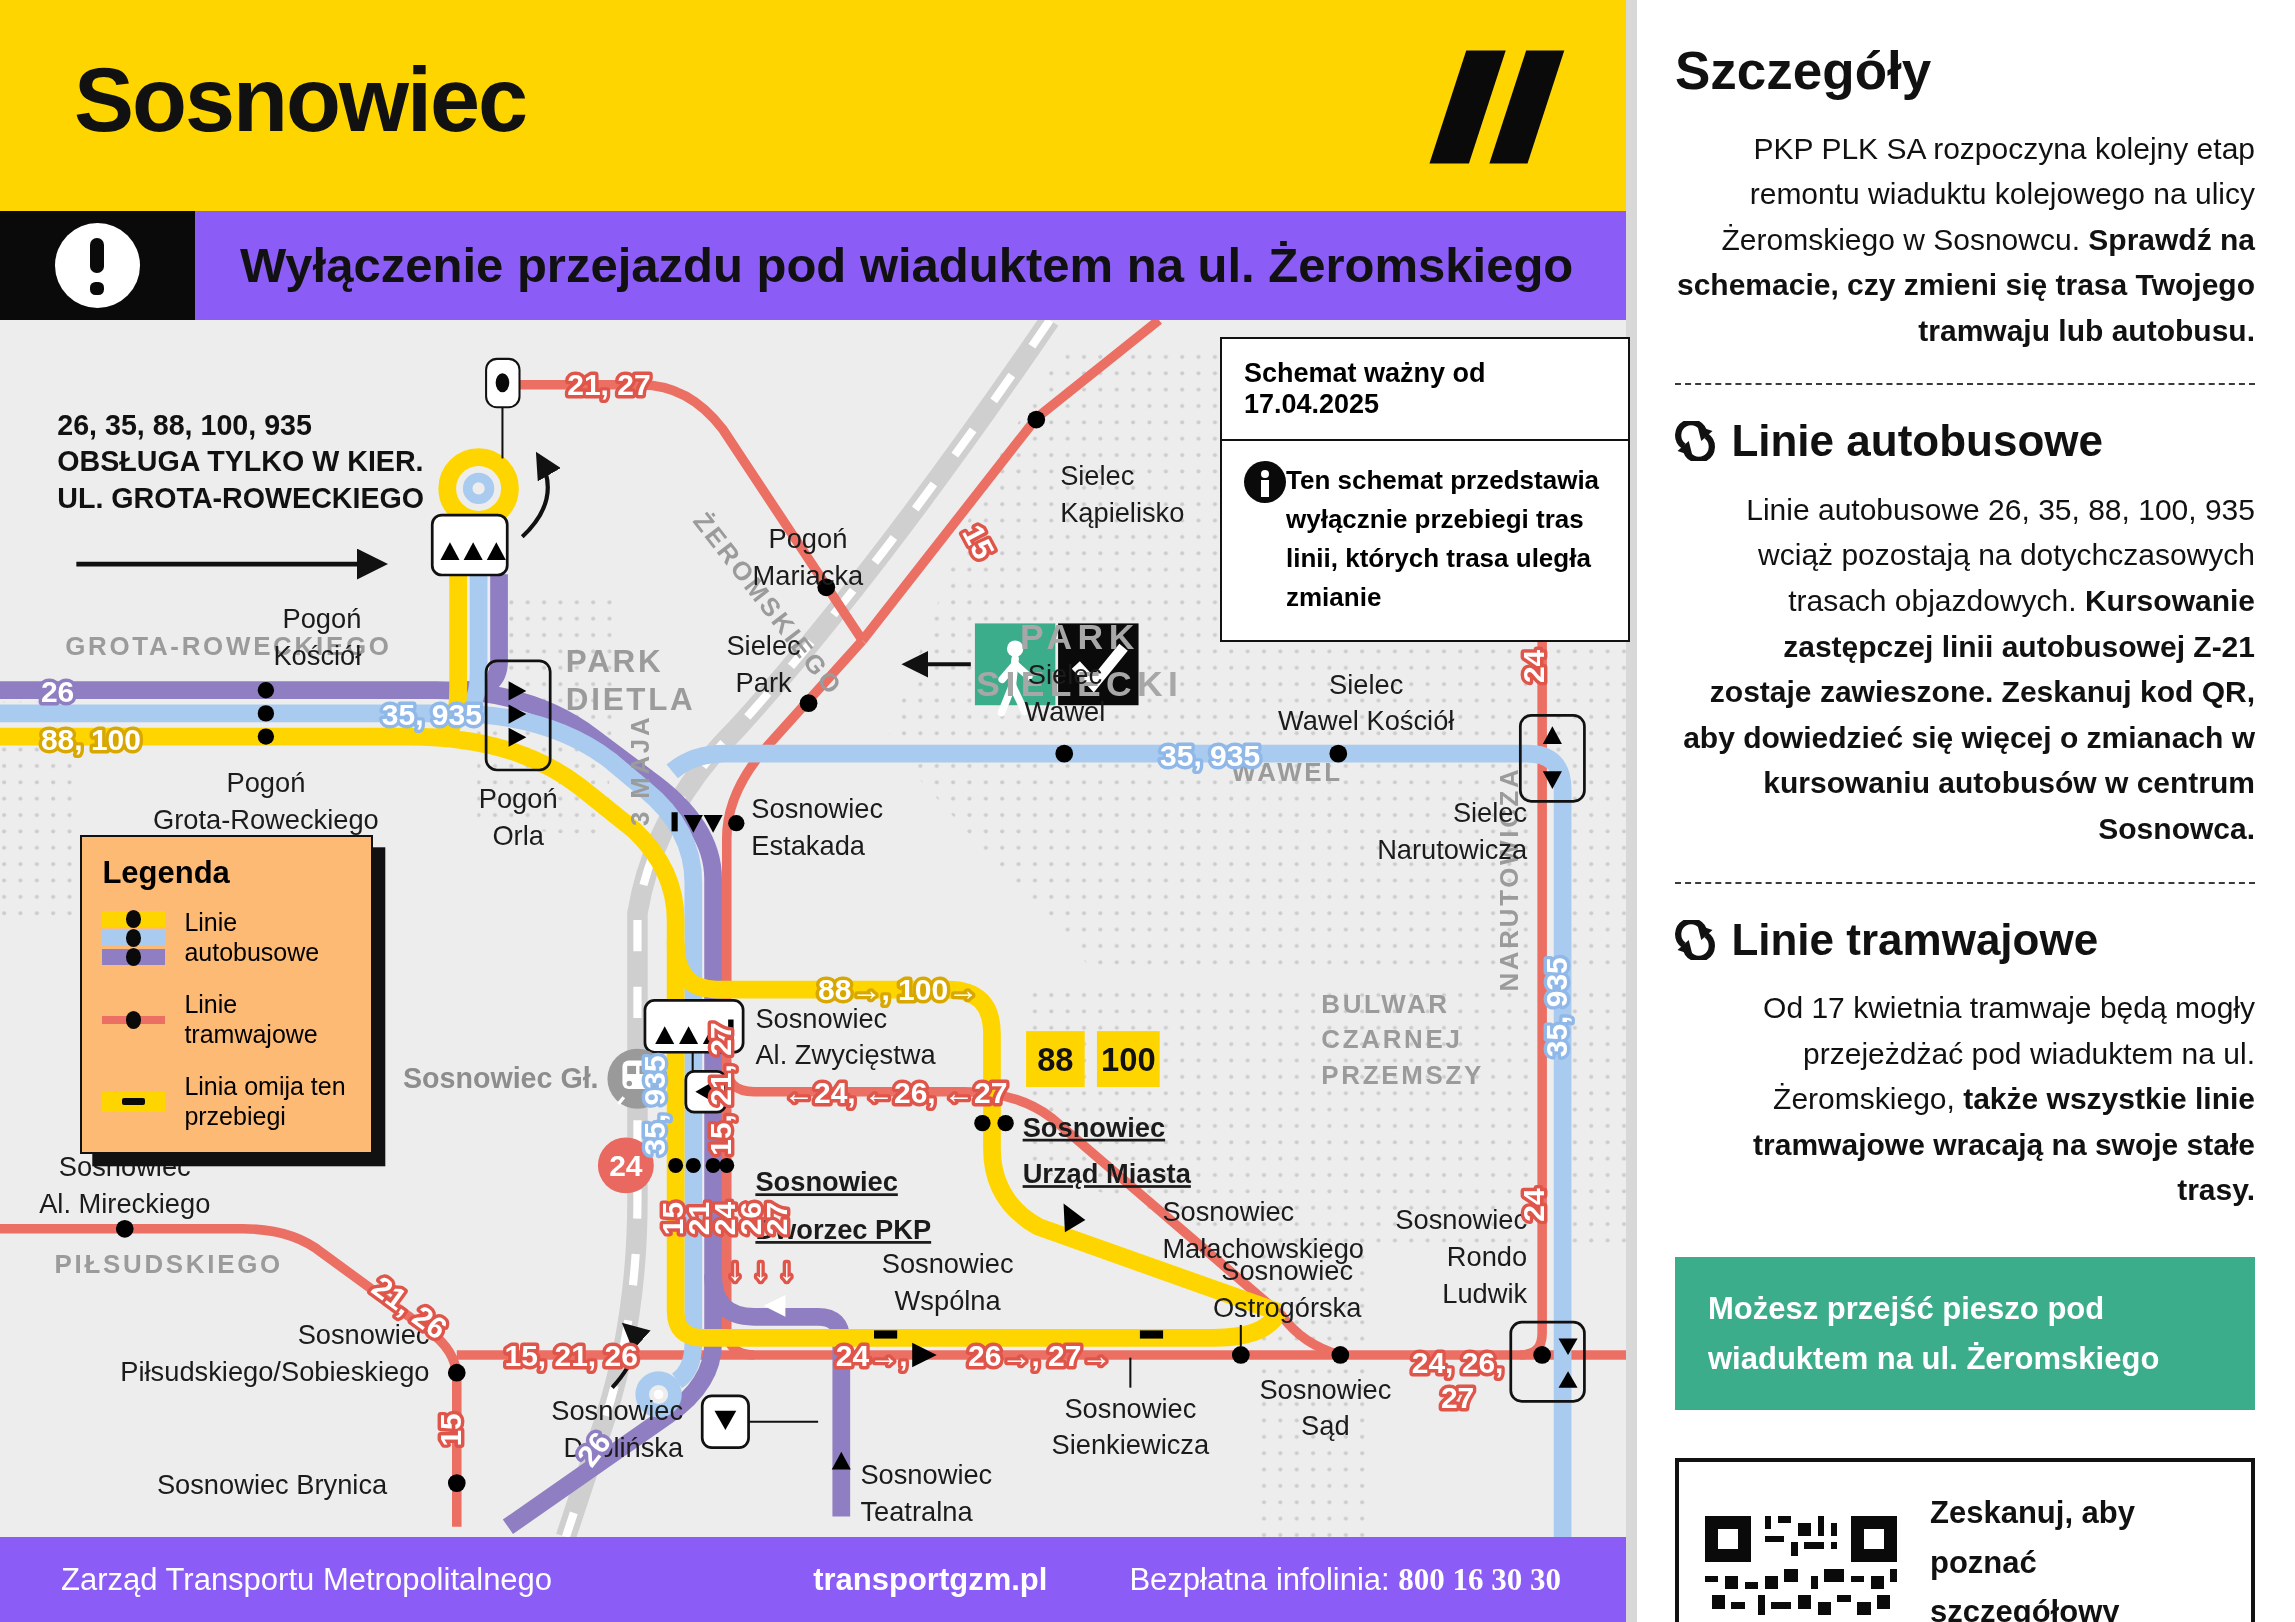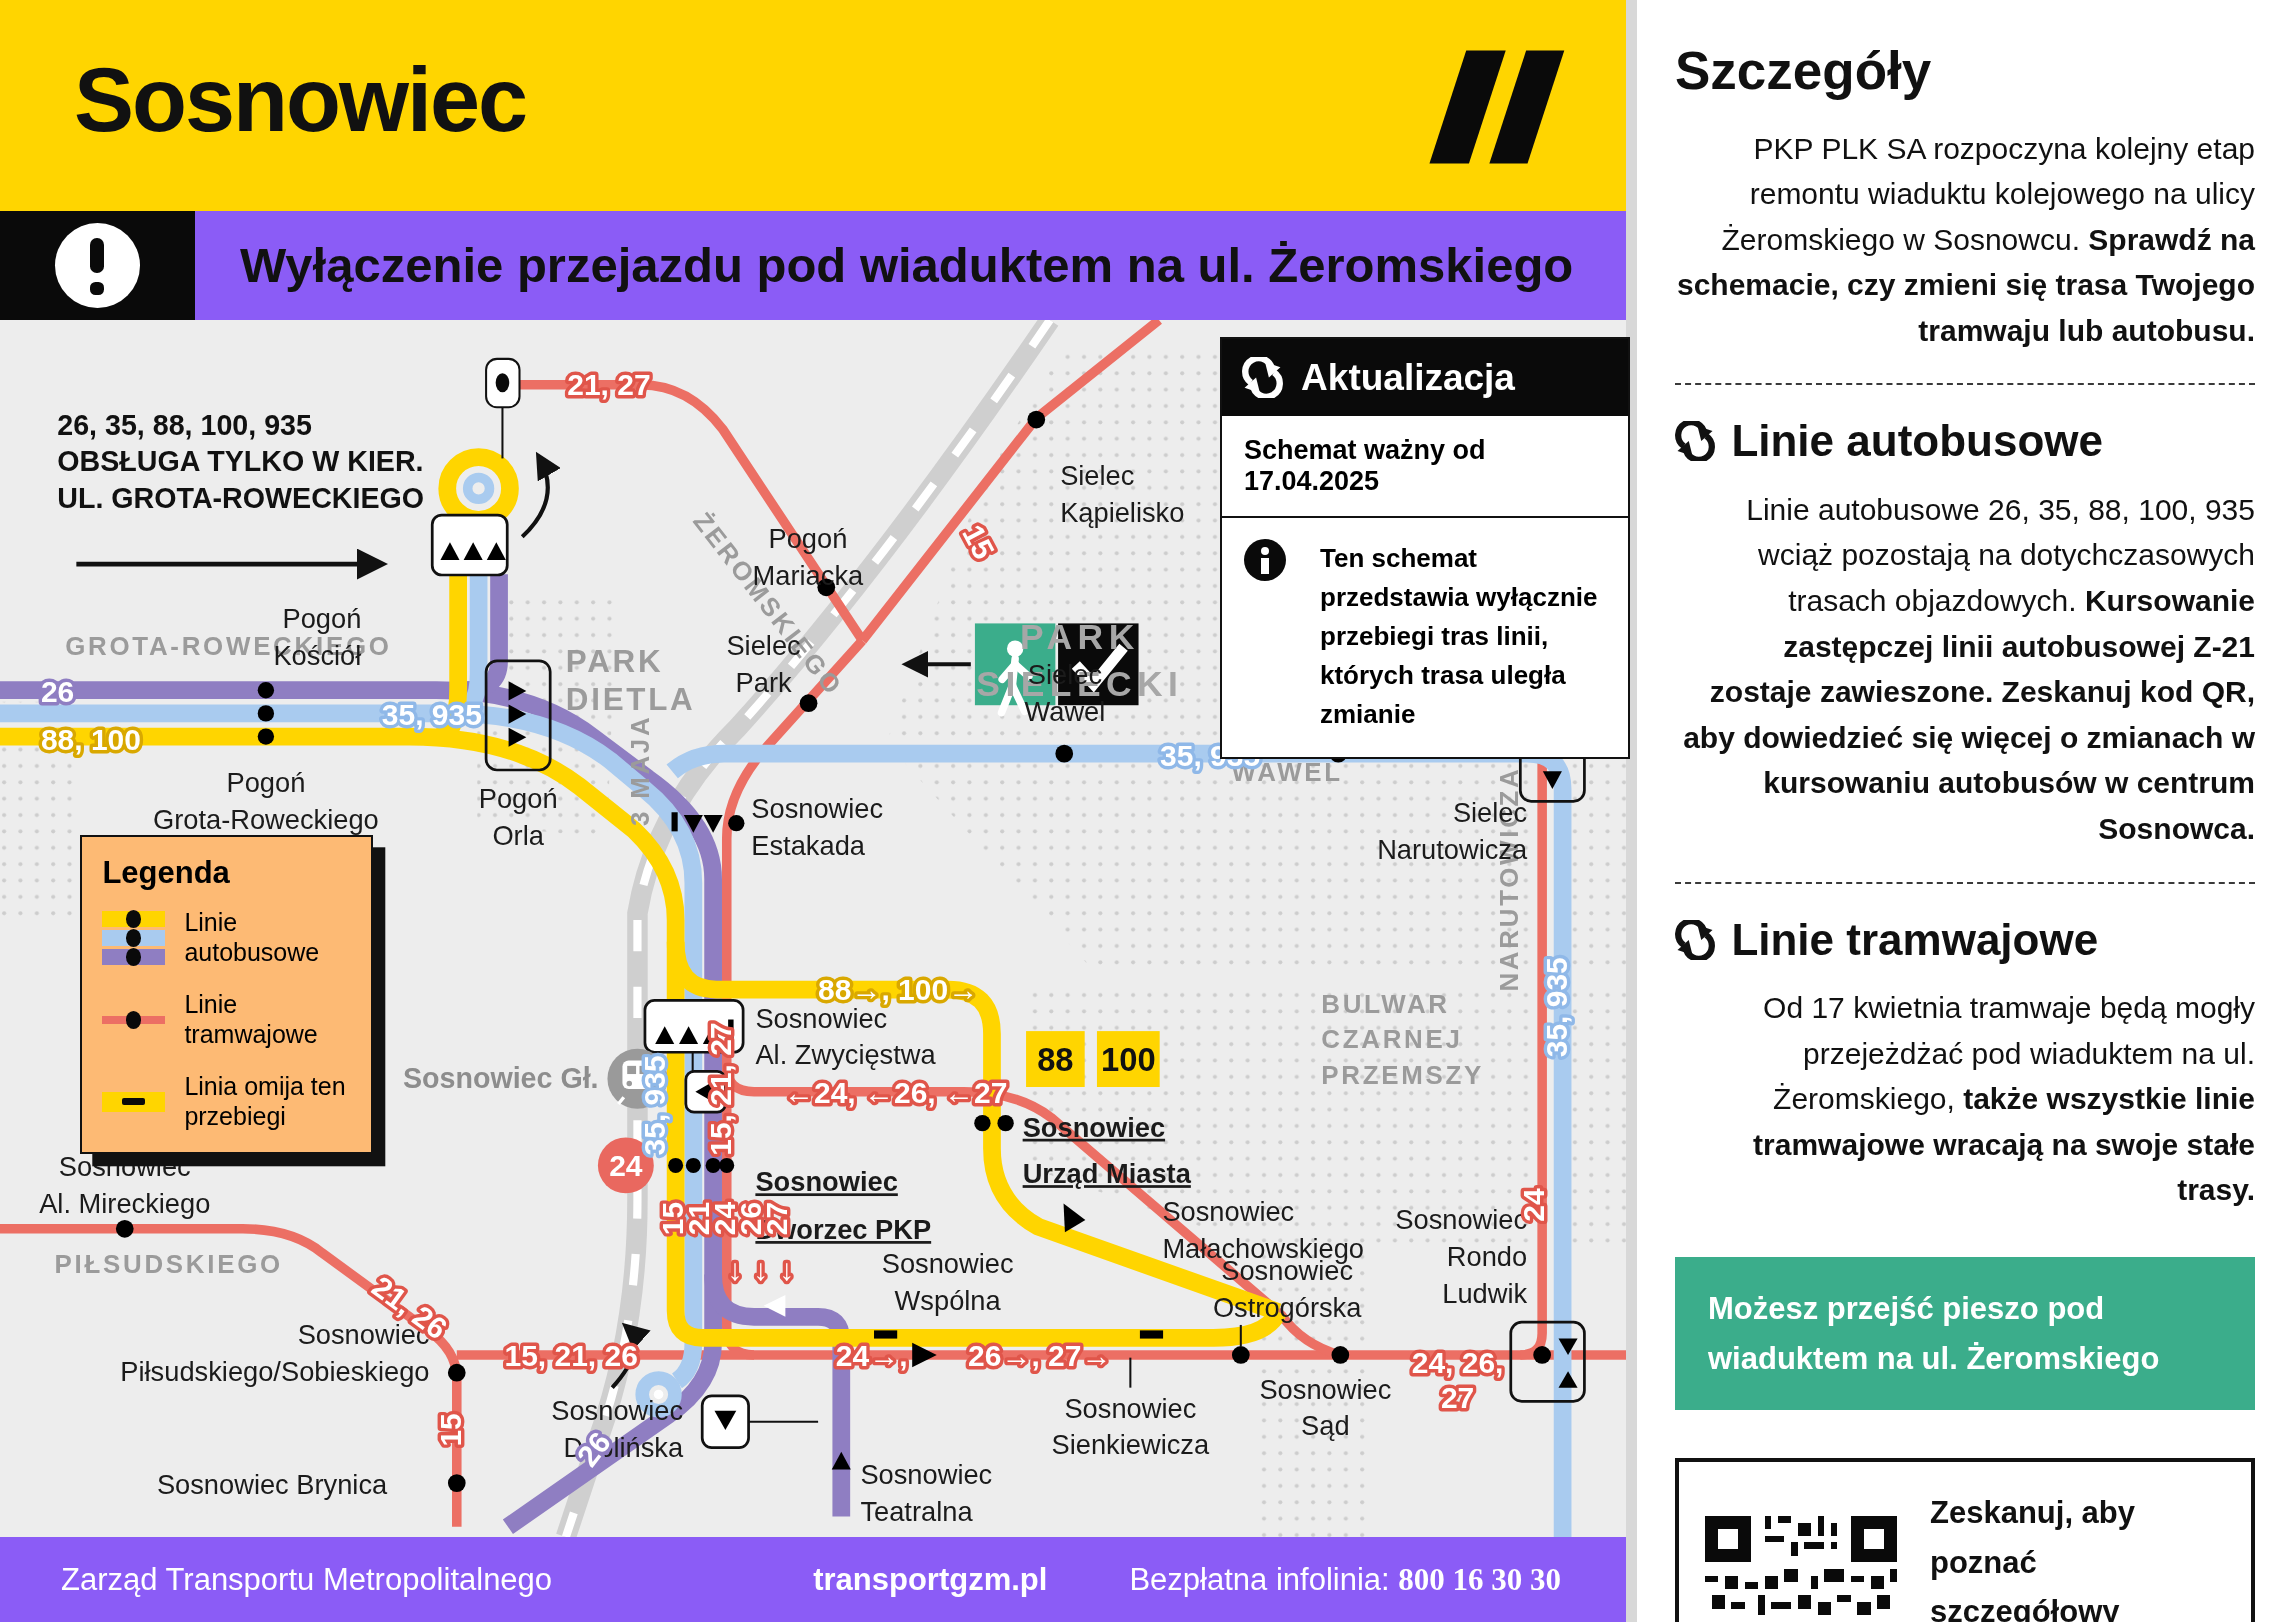--- a/index.html
+++ b/index.html
@@ -47,21 +47,21 @@
   .lg-bar{height:16.4px;margin-bottom:2.7px;position:relative;}
   .lg-dot{position:absolute;left:50%;top:50%;width:15px;height:17.7px;margin:-8.9px 0 0 -7.5px;border-radius:50%;background:#0a0a0a;}
   .lg-tram{height:8.2px;background:#ec6f64;position:relative;}
   .lg-skip{height:20.4px;background:#ffd500;position:relative;}
   .lg-dash{position:absolute;left:50%;top:50%;width:23px;height:6.8px;margin:-3.4px 0 0 -11.6px;background:#0a0a0a;border-radius:2px;}
   #update{position:absolute;left:1220px;top:17px;width:406px;background:#fff;border:2px solid #111;}
   #update .uh{background:#0a0a0a;color:#fff;display:flex;align-items:center;gap:17.7px;
     padding:17.7px 20.4px;font-size:37px;font-weight:700;}
   #update .uh svg{width:41px;height:41px;}
   #update .u1{font-size:27px;font-weight:700;padding:19px 22px;border-bottom:2px solid #111;}
-  #update .u2{display:flex;gap:34px;align-items:flex-start;padding:20.4px 22px 23px 22px;}
+  #update .u2{display:flex;gap:0;align-items:flex-start;padding:20.4px 22px 23px 22px;}
   .iico{width:42px;height:42px;border-radius:50%;background:#0a0a0a;position:relative;flex:0 0 auto;}
   .iico::before{content:"";position:absolute;left:17px;top:8.2px;width:8.2px;height:8.2px;border-radius:50%;background:#fff;}
   .iico::after{content:"";position:absolute;left:17px;top:19px;width:8.2px;height:16.4px;background:#fff;}
   #update .u2 .txt{font-size:26px;line-height:1.5;font-weight:700;}
   
   text{font-family:"Liberation Sans","DejaVu Sans",sans-serif;}
   .t-sp{font-size:40px;fill:#1b1b1b;}
   .mid{text-anchor:middle;} .end{text-anchor:end;}
   .t-bu{font-weight:700;text-decoration:underline;}
   .t-st{font-size:38px;font-weight:700;letter-spacing:4px;fill:#9b9b9b;}
@@ -412,29 +412,20 @@
           <div class="lg-skip">
               <div class="lg-dash"></div>
             </div>
         </div>
         <div class="lg-txt">Linia omija ten przebiegi</div>
       </div>
     </div>
 
     
     <div id="update">
-      <div class="uh">
-        <svg viewBox="0 0 64 64">
-          <path d="M14,40 A21,21 0 1 1 47,21" fill="none" stroke="#fff" stroke-width="10"></path>
-          <polygon points="36,8 60,16 42,32" fill="#fff"></polygon>
-          <path d="M50,24 A21,21 0 1 1 17,43" fill="none" stroke="#fff" stroke-width="10"></path>
-          <polygon points="28,56 4,48 22,32" fill="#fff"></polygon>
-        </svg>
-        <span>Aktualizacja</span>
-      </div>
       <div class="u1">Schemat ważny od 17.04.2025</div>
       <div class="u2">
         <div class="iico"></div>
         <div class="txt">Ten schemat przedstawia wyłącznie przebiegi tras linii, których trasa uległa zmianie</div>
       </div>
     </div>
   </div>
 
   <div id="footer">
     <span class="org">Zarząd Transportu Metropolitalnego</span>

